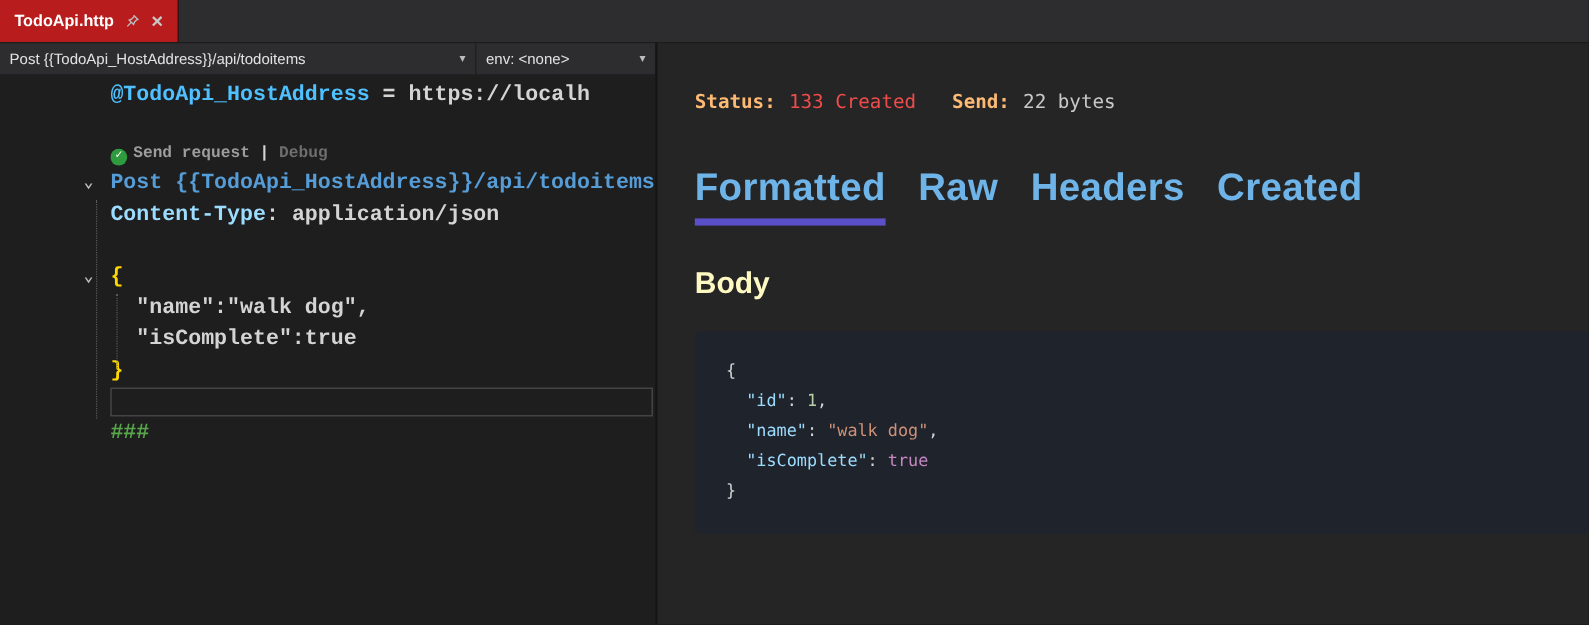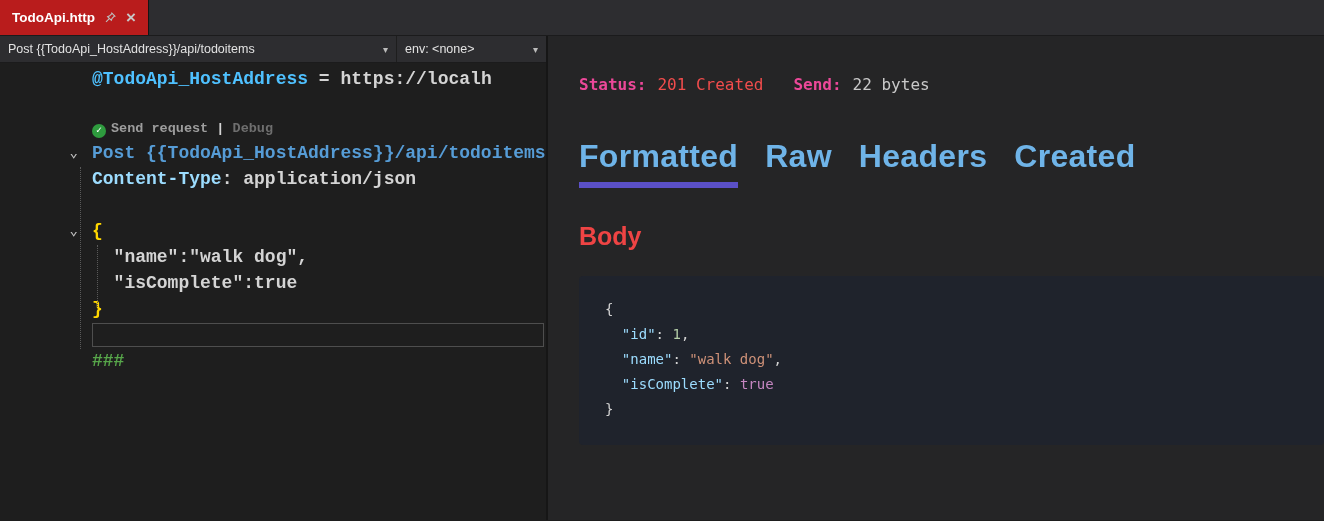--- a/index.html
+++ b/index.html
@@ -50,29 +50,29 @@
   .c-brace{color:#ffd700}
   .c-comment{color:#57a64a}
   .c-lens{color:#9d9d9d}
   .c-lensdim{color:#6e6e6e}
 
   
   .right-pane{flex:1;background:#252526;border-left:2px solid #161616;
     padding:39px 0 0 31px;color:#e6e6e6;overflow:hidden}
   .status-row{display:flex;gap:30px;font-family:"DejaVu Sans Mono","Liberation Mono",monospace;font-size:16px}
   .status-item{display:flex;gap:11px;white-space:nowrap}
-  .status-label{font-weight:bold;color:#ec4899}
+  .status-label{font-weight:bold;color:#fdba74}
   .status-value{color:#c9c9c9}
   .status-value.red{color:var(--status-red)}
 
   .rtabs{margin-top:44px;display:flex;gap:27px;align-items:flex-start}
   .rtab{font-size:32px;font-weight:bold;color:var(--tab-blue);padding-bottom:7px;cursor:pointer;letter-spacing:.3px}
   .rtab.active{border-bottom:6px solid var(--accent-underline)}
 
-  .body-heading{margin-top:34px;font-size:25px;font-weight:600;color:#ef4444}
+  .body-heading{margin-top:34px;font-size:25px;font-weight:600;color:#fef9c3}
   .content-type{margin-top:44px;font-size:19px;color:#e8e8e8}
   .code-block{margin-top:25px;background:#1f232c;border-radius:4px;padding:21px 26px;
     font-family:"DejaVu Sans Mono","Liberation Mono",monospace;font-size:14px;line-height:25px;min-height:169px}
   .code-line{white-space:pre}
   .c-json{color:#d4d4d4}
   .c-key{color:#9cdcfe}
   .c-num{color:#b5cea8}
   .c-str{color:#ce9178}
   .c-bool{color:#c586c1}
 </style>
@@ -123,21 +123,21 @@
         <div class="ed-line"><span class="ed-gutter"></span><span class="ed-content"><span class="c-brace">}</span></span></div>
         <div class="ed-line current"><span class="ed-gutter"></span><span class="ed-content"></span></div>
         <div class="ed-line"><span class="ed-gutter"></span><span class="ed-content"><span class="c-comment">###</span></span></div>
       </div>
   </div>
 
   <div class="right-pane">
     <div class="status-row" id="status-row">
         <span class="status-item">
           <span class="status-label">Status:</span>
-          <span class="status-value red">201 Created</span>
+          <span class="status-value red">133 Created</span>
         </span>
         <span class="status-item">
           <span class="status-label">Send:</span>
           <span class="status-value">22 bytes</span>
         </span>
       </div>
     <div class="rtabs" id="rtabs">
         <span class="rtab active">Formatted</span>
         <span class="rtab">Raw</span>
         <span class="rtab">Headers</span>

